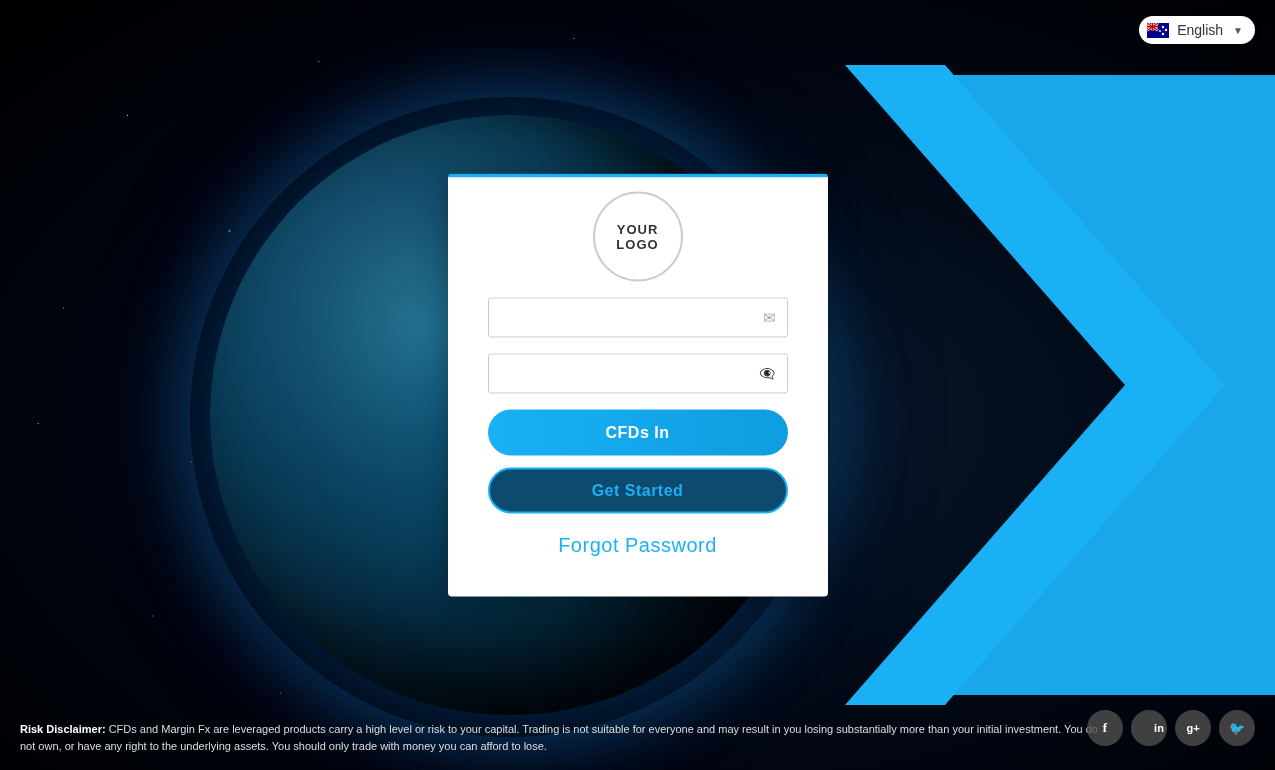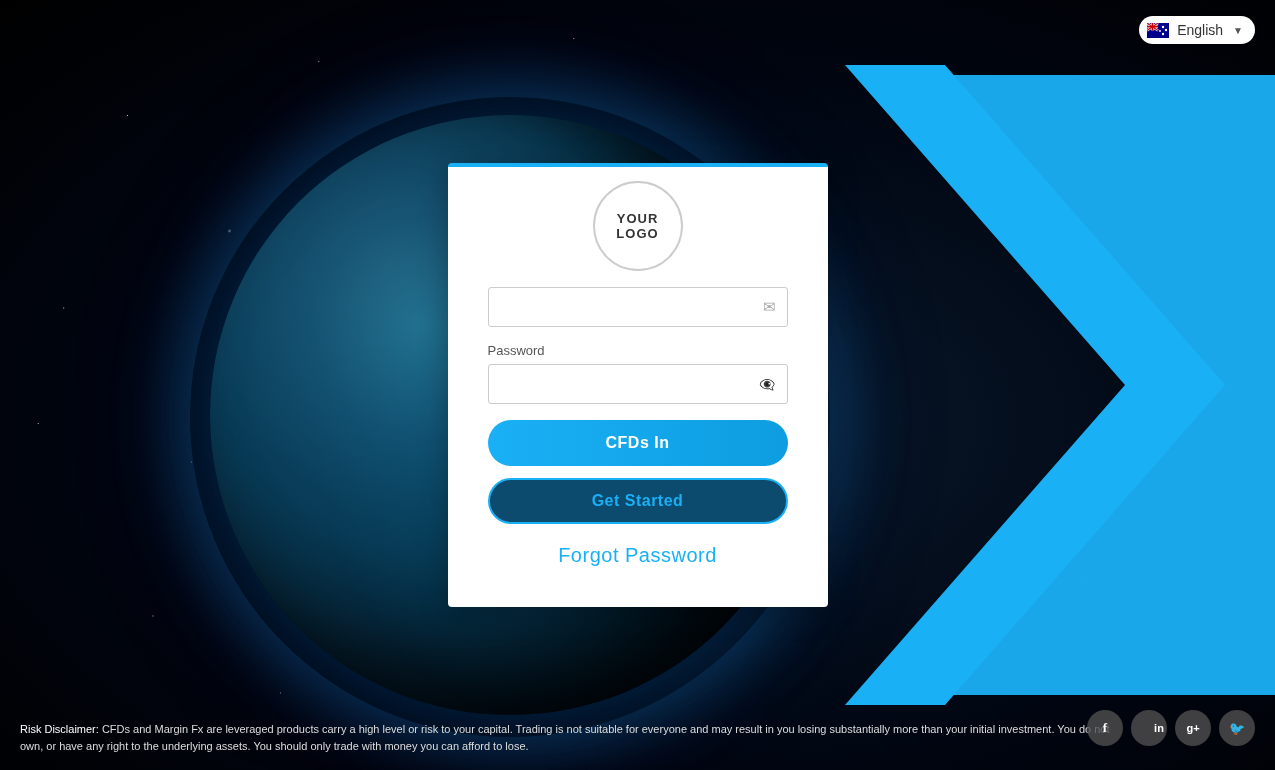--- a/index.html
+++ b/index.html
@@ -266,21 +266,21 @@
       bottom: 16px;
       left: 20px;
       right: 160px;
       z-index: 10;
       font-size: 11px;
       color: #ddd;
       line-height: 1.5;
     }
 
     .disclaimer strong {
-      font-weight: normal;
+      font-weight: bold;
       color: #fff;
       margin-top: 32px;
     }
 
     
     .social-icons {
       position: absolute;
       bottom: 24px;
       right: 20px;
       z-index: 10;
@@ -370,21 +370,20 @@
 
   
 
   
   <div class="input-wrapper">
     <input type="text" autocomplete="username" style="">
     <span class="input-icon">✉</span>
   </div>
 
   
-  <label class="field-label">Password</label>
   <div class="input-wrapper">
     <input type="password" autocomplete="current-password" style="">
     <span class="input-icon" style="font-size:13px;">👁‍🗨</span>
   </div>
 
   
   <button class="btn-signin">CFDs In</button>
 
   
   <button class="btn-getstarted">Get Started</button>

